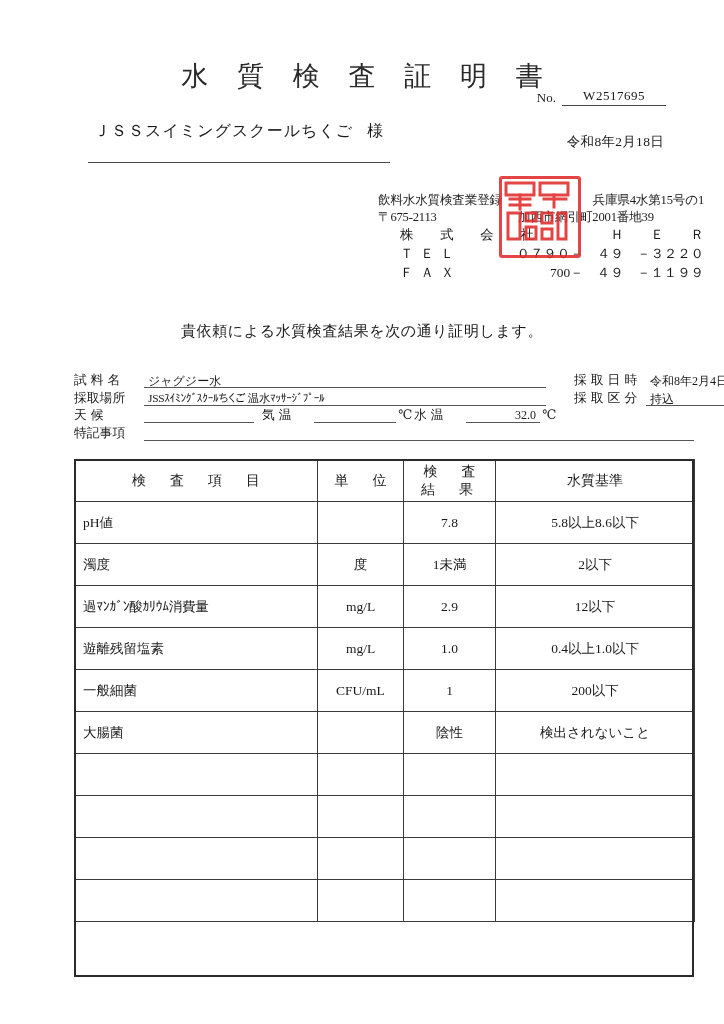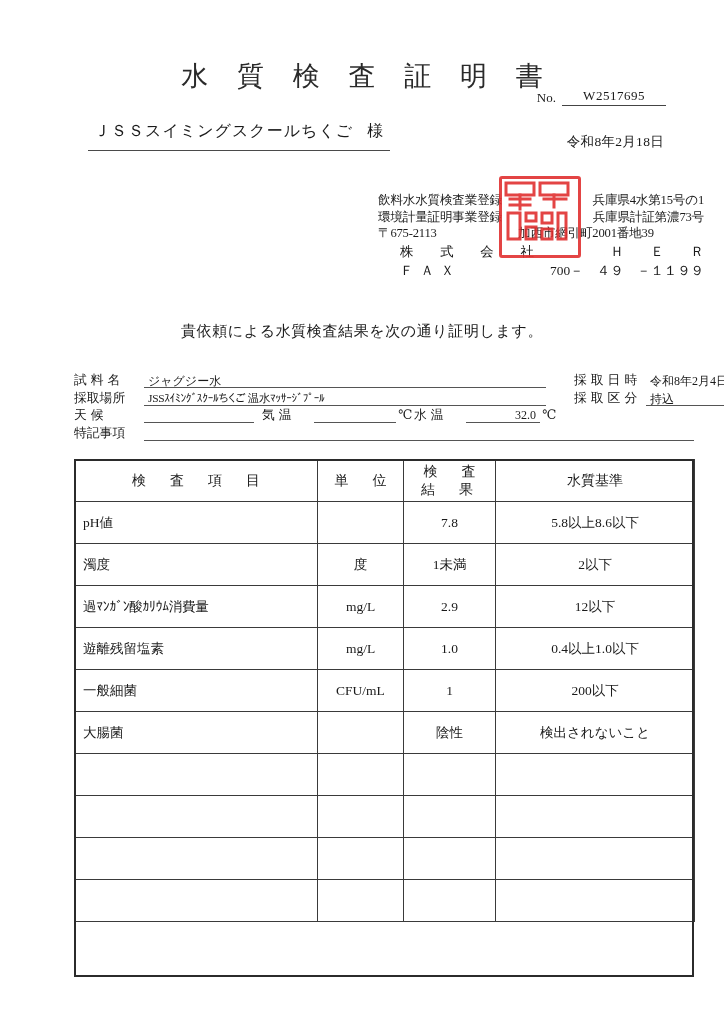--- a/index.html
+++ b/index.html
@@ -55,21 +55,21 @@
     letter-spacing: 0.5px;
   }
 
   
   .addressee {
     position: absolute;
     top: 121px;
     left: 88px;
     font-size: 16px;
     border-bottom: 1px solid #4a4a4a;
-    padding: 0 6px 8px 6px;
+    padding: 0 6px 20px 6px;
     letter-spacing: 1px;
     white-space: nowrap;
   }
   .addressee .suffix { margin-left: 14px; }
 
   .issue-date {
     position: absolute;
     top: 133px;
     right: 24px;
     font-size: 13.5px;
@@ -254,31 +254,31 @@
     <span>ＪＳＳスイミングスクールちくご</span><span class="suffix">様</span>
   </div>
 
   <div class="issue-date">令和8年2月18日</div>
 
   <div class="issuer">
     <div class="issuer-row">
       <span class="left">飲料水水質検査業登録</span>
       <span class="right">兵庫県4水第15号の1</span>
     </div>
-    <div class="issuer-row">
-      <span class="left">環境計量証明事業登録</span>
-      <span class="right">兵庫県計証第濃73号</span>
-    </div>
     <div class="issuer-row postal">
       <span>〒675-2113</span>
       <span class="addr">加西市網引町2001番地39</span>
     </div>
     <div class="issuer-spread">
       <span class="k">株　　式　　会　　社</span>
       <span>Ｈ　　Ｅ　　Ｒ</span>
+    </div>
+    <div class="issuer-spread">
+      <span class="k spread-wide">ＴＥＬ</span>
+      <span>０７９０－　４９　－３２２０</span>
     </div>
     <div class="issuer-spread">
       <span class="k spread-wide">ＦＡＸ</span>
       <span>700－　４９　－１１９９</span>
     </div>
   </div>
 
   <div class="seal">
     <svg width="70" height="70" viewBox="0 0 70 70" aria-hidden="true">
       <g stroke="#e02b2b" stroke-width="3" fill="none" stroke-linecap="square">

